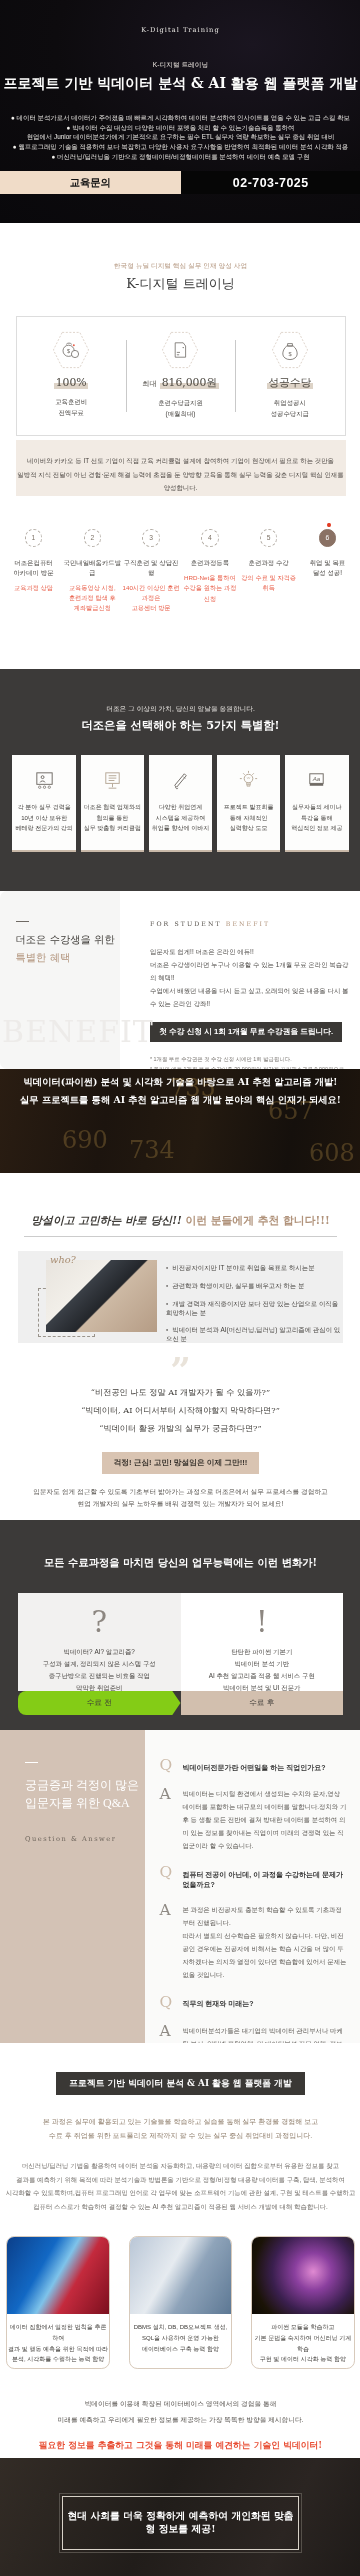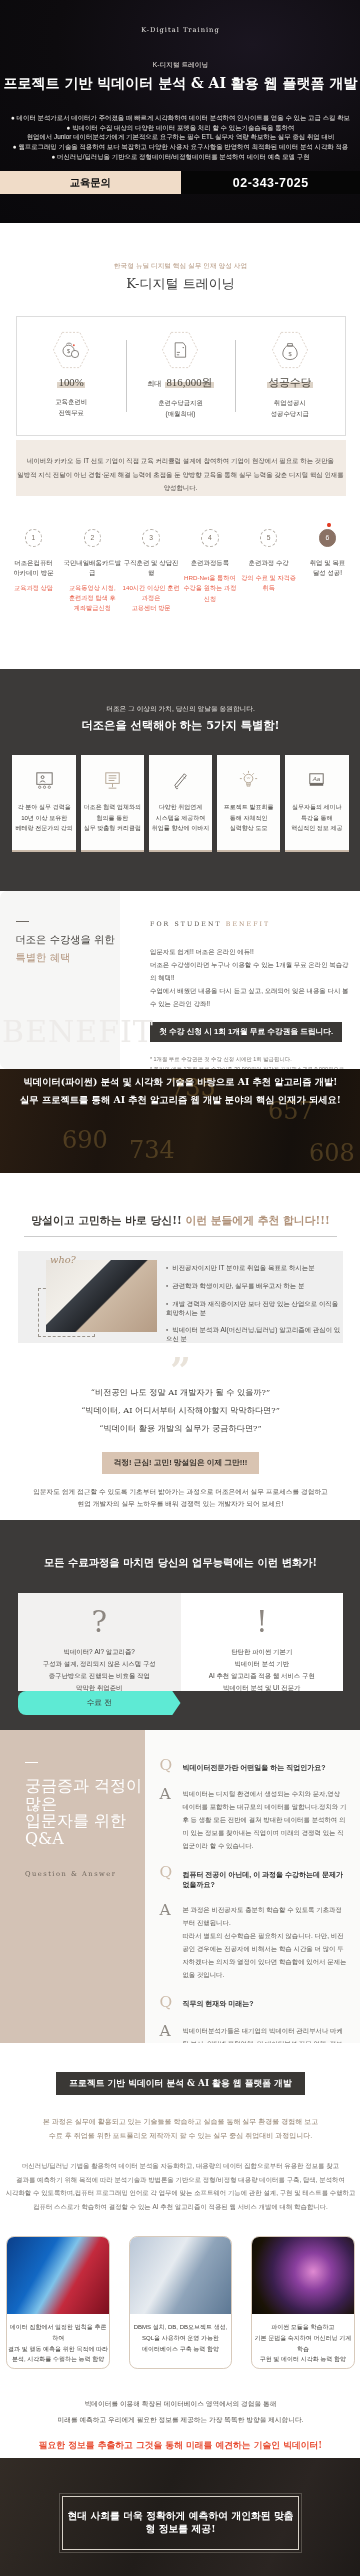--- a/index.html
+++ b/index.html
@@ -20,21 +20,21 @@
 
   
   .kdigital { height:438px; background:#fff; }
   .kd-tagline { padding-top:39px; text-align:center; font-size:6.7px; color:#b1937b; }
   .kd-title { margin-top:4.1px; text-align:center; font-size:13px; color:#3a3a3a; }
   .kd-box { margin:23px 15.5px 0; height:120px; border:0.5px solid #ddd; display:flex; background:#fff; }
   .kd-col { flex:1; text-align:center; padding-top:13.4px; position:relative; }
   .kd-col + .kd-col::before { content:""; position:absolute; left:0; top:23px; bottom:23px; border-left:0.5px solid #c9c9c9; }
   .hexwrap { height:40px; }
   .kd-head { margin-top:5.2px; font-size:10.8px; color:#4a463f; }
-  .kd-head .hl { background:linear-gradient(transparent 52%, #ddd3c7 52%); padding:0 1.5px;font-family:Liberation Serif, serif; }
+  .kd-head .hl { background:linear-gradient(transparent 52%, #ddd3c7 52%); padding:0 1.5px; }
   .kd-head .small { font-size:7.2px; }
   .kd-sub { margin-top:8.2px; font-size:6.4px; line-height:10.8px; color:#3f3c38; }
   .kd-notice { margin:4.1px 15.5px 0; height:56px; background:#f2ebe4; text-align:center; font-size:6.4px; line-height:13.4px; color:#4a4540; padding-top:14px; }
   .kd-steps { display:flex; margin:33px 4.1px 0; }
   .kd-step { flex:1; text-align:center; position:relative; }
   .stepcircle { width:17.5px; height:17.5px; margin:0 auto; border:0.5px dashed #b3aca4; border-radius:50%; background:#fff; position:relative; z-index:2; display:flex; align-items:center; justify-content:center; font-size:6.7px; color:#7b6f63; }
   .stepcircle.filled { background:#8a7164; border:0.5px solid #8a7164; color:#fff; }
   .reddot { position:absolute; top:-7.2px; left:50%; width:3.1px; height:4.1px; border-radius:50%; background:#e33b23; }
   .kd-step-label { margin-top:11.3px; font-size:6.4px; line-height:9.8px; color:#3f3c38; }
   .kd-step-sub { margin-top:5.2px; font-size:6.2px; line-height:10.3px; color:#e85a44; }
@@ -65,21 +65,21 @@
   
   .banner { height:104px; background:linear-gradient(100deg,#2a1d12 0%,#1c140e 30%,#241a10 55%,#15100c 80%,#1e150d 100%); text-align:center; color:#fff; position:relative; }
   .banner .num { position:absolute; font-family:"DejaVu Serif",serif; color:rgba(205,160,80,0.28); font-size:24px; }
   .bnr-label { padding-top:25px; font-size:6.7px; letter-spacing:1px; color:#c8ab74; }
   .bnr-l1 { margin-top:7.2px; font-size:9.3px; font-weight:bold; }
   .bnr-l2 { margin-top:5.2px; font-size:9.3px; font-weight:bold; }
 
   
   .recommend { height:347px; background:#fff; text-align:center; }
   .rc-title { display:inline-block; margin-top:41px; font-size:10.8px; font-weight:bold; padding:0 7.2px 8.2px; border-bottom:0.5px solid #ccc; }
-  .rc-title .dark { color:#3f3c38; }
+  .rc-title .dark { color:#3f3c38;font-style:italic; }
   .rc-title .tan { color:#b1937b; }
   .rc-box { margin:13.4px 18px 0; height:92px; background:#efefef; position:relative; text-align:left; }
   .rc-photo { position:absolute; left:28px; top:9.3px; width:111px; height:72px; background:linear-gradient(135deg,#e8e4de 0%,#f2efe9 35%,#3a3f46 36%,#23262b 55%,#cdb9a4 56%,#b59c85 100%); }
   .rc-dash { position:absolute; left:19.6px; top:37px; width:57px; height:49px; border:0.5px dashed #9a948c; }
   .rc-who { position:absolute; left:32px; top:3.1px; font-size:9.8px; font-style:italic; color:#a88d72; }
   .rc-bullets { position:absolute; left:148px; top:13.4px; }
   .rc-bullets div { font-size:6.4px; color:#3f3c38; margin-bottom:8.8px; }
   .rc-bullets div::before { content:"●"; font-size:3.6px; vertical-align:1px; margin-right:4.1px; color:#3f3c38; }
   .rc-quotemark { margin-top:17.5px; font-size:36px; line-height:20.6px; color:#e9e3da; font-weight:bold; }
   .rc-quotes { margin-top:2.1px; font-size:8.2px; line-height:18px; color:#3f3c38; }
@@ -90,28 +90,28 @@
   .change { height:210px; background:#3c3a39; text-align:center; }
   .ch-title { padding-top:36px; font-size:10.3px; font-weight:bold; color:#fff; }
   .ch-cards { display:flex; margin:23px 18px 0; }
   .ch-card { flex:1; display:flex; flex-direction:column; }
   .ch-body { height:98px; padding-top:13.4px; }
   .ch-card.before .ch-body { background:#f2f1f0; }
   .ch-card.after .ch-body { background:#ffffff; }
   .ch-mark { font-size:29px; line-height:32px; color:#8d8781; }
   .ch-lines { margin-top:7.2px; font-size:6.4px; line-height:12px; color:#3f3c38; }
   .ch-foot { height:24px; display:flex; align-items:center; justify-content:center; font-size:7.7px; color:#3f3c38; }
-  .ch-card.before .ch-foot { background:#5eead4; clip-path:polygon(0 0, calc(100% - 8.2px) 0, 100% 50%, calc(100% - 8.2px) 100%, 0 100%);border-radius:8px; }
+  .ch-card.before .ch-foot { background:#84cc16; clip-path:polygon(0 0, calc(100% - 8.2px) 0, 100% 50%, calc(100% - 8.2px) 100%, 0 100%);border-radius:8px; }
   .ch-card.after .ch-foot { background:#d2bfae; }
 
   
   .qna { height:313px; display:flex; background:#fafaf9; }
   .qa-left { width:145px; background:#d3c2b5; padding:32px 0 0 25px; }
   .qa-dash { width:13.4px; border-top:1px solid #fff; margin-bottom:14.4px; }
-  .qa-h { font-size:16px; line-height:17.5px; color:#fff; }
+  .qa-h { font-size:12px; line-height:17.5px; color:#fff;font-family:Liberation Serif, serif; }
   .qa-sub { margin-top:23px; font-size:6.7px; letter-spacing:1.5px; color:#6e655c; }
   .qa-right { flex:1; padding:28px 14.4px 0 14.4px; }
   .qa-item { display:flex; margin-bottom:13.4px; }
   .qa-letter { width:23px; font-size:15.5px; line-height:15.5px; flex-shrink:0; }
   .qa-letter.q { color:#cdbcab; }
   .qa-letter.a { color:#8f8a84; }
   .qa-q { font-size:7px; font-weight:bold; color:#333; padding-top:4.6px; }
   .qa-a { font-size:6.4px; line-height:13px; color:#55514c; }
 
   
@@ -143,21 +143,21 @@
   <div class="hero-brand serif">K-Digital Training</div>
   <div class="hero-sub">K-디지털 트레이닝</div>
   <div class="hero-title serif">프로젝트 기반 빅데이터 분석 &amp; AI 활용 웹 플랫폼 개발</div>
   <div class="hero-bullets pre">● 데이터 분석가로서 데이터가 주어졌을 때 빠르게 시각화하여 데이터 분석하여 인사이트를 얻을 수 있는 고급 스킬 확보
 ● 빅데이터 수집 대상의 다양한 데이터 포멧을 처리 할 수 있는기술습득을 통하여
 현업에서 Junior 데이터분석가에게 기본적으로 요구하는 필수 ETL 실무자 역량 확보하는 실무 중심 취업 대비
 ● 웹프로그래밍 기술을 적용하여 보다 복잡하고 다양한 사용자 요구사항을 반영하여 최적화된 데이터 분석 시각화 적용
 ● 머신러닝/딥러닝을 기반으로 정형데이터/비정형데이터를 분석하여 데이터 예측 모델 구현</div>
   <div class="hero-btns">
     <div class="btn-inquiry">교육문의</div>
-    <div class="btn-phone">02-343-7025</div>
+    <div class="btn-phone">02-703-7025</div>
   </div>
 </section>
 
 <section class="kdigital">
   <div class="kd-tagline">한국형 뉴딜 디지털 핵심 실무 인재 양성 사업</div>
   <div class="kd-title serif">K-디지털 트레이닝</div>
   <div class="kd-box">
     <div class="kd-col">
       <div class="hexwrap">
         <svg class="icon" width="40" height="40" viewBox="0 0 100 100" style="margin:0 auto;">
@@ -387,20 +387,21 @@
       <div class="ch-foot">수료 전</div>
     </div>
     <div class="ch-card after">
       <div class="ch-body">
         <div class="ch-mark serif">!</div>
         <div class="ch-lines pre">탄탄한 파이썬 기본기
 빅데이터 분석 기반
 AI 추천 알고리즘 적용 웹 서비스 구현
 빅데이터 분석 및 UI 전문가</div>
       </div>
+      <div class="ch-foot">수료 후</div>
     </div>
   </div>
 </section>
 
 <section class="qna">
   <div class="qa-left">
     <div class="qa-dash"></div>
     <div class="qa-h serif pre">궁금증과 걱정이 많은
 입문자를 위한 Q&amp;A</div>
     <div class="qa-sub serif">Question &amp; Answer</div>

